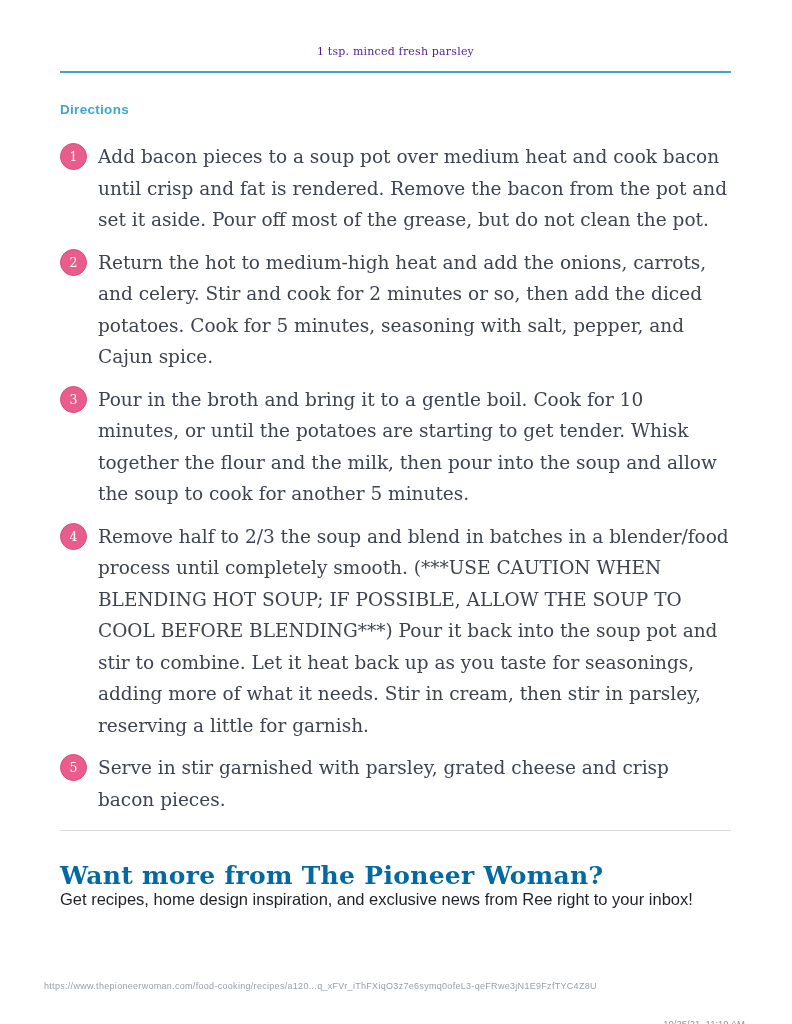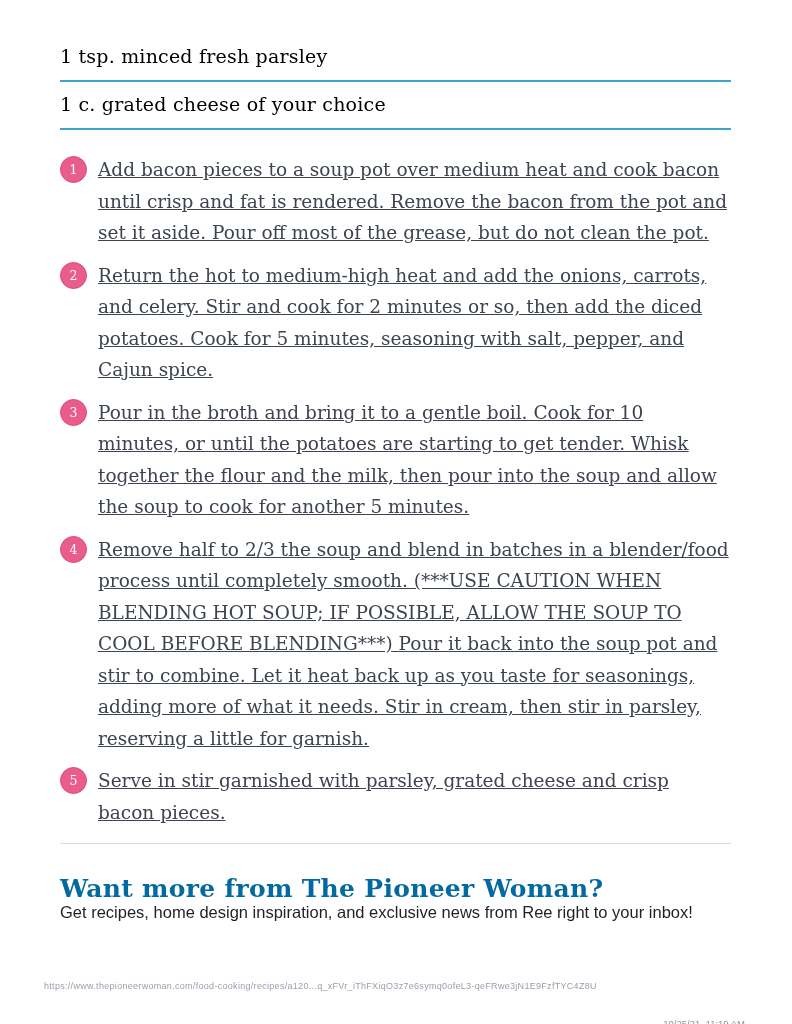--- a/index.html
+++ b/index.html
@@ -21,23 +21,24 @@
   }
 
   
   .ingredient-row {
     padding-bottom: 13px;
     border-bottom: 2px solid #41a3c9;
     margin-bottom: 11px;
   }
   .ingredient-text {
     font-family: "DejaVu Serif", serif;
-    font-size: 19px;
-    color: #000000;
+    font-size: 11px;
+    color: #4c1d95;
     letter-spacing: 0.2px;
+    text-align: center;
   }
 
   
   .directions-heading {
     margin-top: 29px;
     font-family: "Liberation Sans", sans-serif;
     font-weight: bold;
     font-size: 13.5px;
     letter-spacing: 0.3px;
     color: #3fa7cf;
@@ -65,21 +66,20 @@
     line-height: 25px;
     text-align: center;
   }
   .step-text {
     margin-left: 11px;
     width: 632px;
     font-family: "DejaVu Serif", serif;
     font-size: 18.5px;
     line-height: 31.5px;
     color: #3d4450;
-    text-decoration: underline;
   }
 
   .divider {
     margin-top: 15px;
     border: none;
     border-top: 1px solid #d9d9d9;
     width: 671px;
   }
 
   
@@ -121,24 +121,22 @@
 </style>
 </head>
 <body>
 
 <div class="page">
   <div class="content">
 
     <div class="ingredient-row">
       <div class="ingredient-text">1 tsp. minced fresh parsley</div>
     </div>
-    <div class="ingredient-row">
-      <div class="ingredient-text">1 c. grated cheese of your choice</div>
-    </div>
 
+    <div class="directions-heading">Directions</div>
 
     <ol class="steps">
       <li class="step">
         <span class="step-badge">1</span>
         <span class="step-text">Add bacon pieces to a soup pot over medium heat and cook bacon until crisp and fat is rendered. Remove the bacon from the pot and set it aside. Pour off most of the grease, but do not clean the pot.</span>
       </li>
       <li class="step">
         <span class="step-badge">2</span>
         <span class="step-text">Return the hot to medium-high heat and add the onions, carrots, and celery. Stir and cook for 2 minutes or so, then add the diced potatoes. Cook for 5 minutes, seasoning with salt, pepper, and Cajun spice.</span>
       </li>

